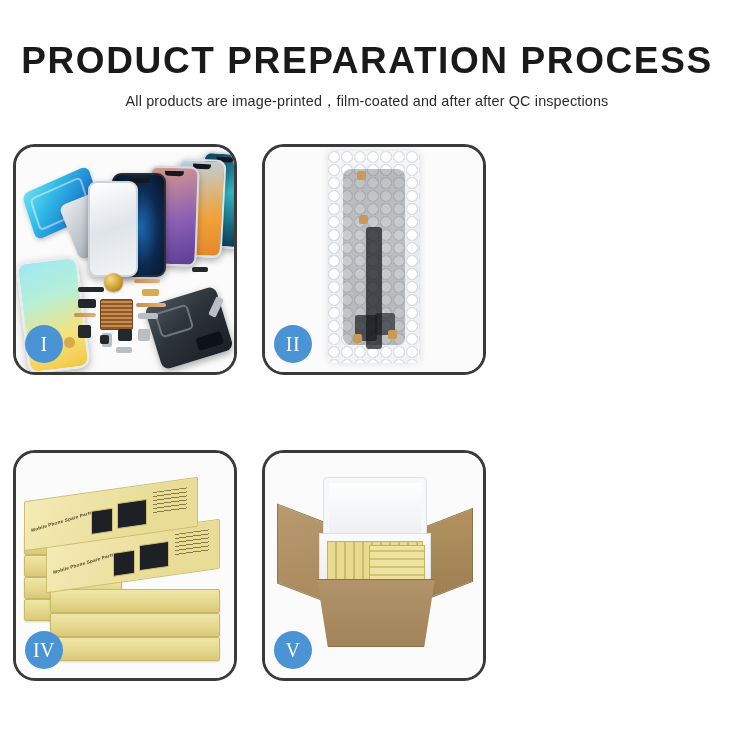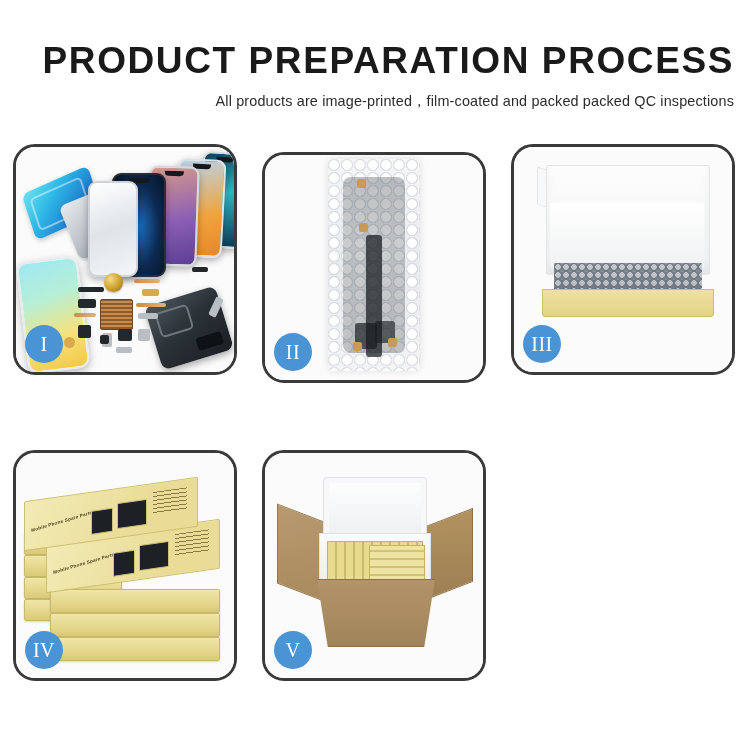--- a/index.html
+++ b/index.html
@@ -14,21 +14,21 @@
     overflow: hidden;
     position: relative;
   }
 
   
   #header {
     position: absolute;
     top: 0; left: 0;
     width: 734px;
     height: 130px;
-    text-align: right;
+    text-align: center;
   }
   #title {
     margin: 0;
     padding-top: 42px;
     font-size: 37px;
     font-weight: 700;
     letter-spacing: 1.6px;
     color: #1a1a1a;
     line-height: 1.05;
     white-space: nowrap;
@@ -62,21 +62,21 @@
     overflow: visible;
   }
   .panel .inner {
     position: absolute;
     inset: 0;
     border-radius: 19px;
     overflow: hidden;
     background: #fbfbfb;
   }
   .p1 { left: 0;     top: 0; }
-  .p2 { left: 249px; top: 8px; padding-left: 19px; }
+  .p2 { left: 249px; top: 0; padding-left: 19px; }
   .p3 { left: 498px; top: 0; }
   .p4 { left: 0;     top: 306px; }
   .p5 { left: 249px; top: 306px; }
   .p6 { left: 498px; top: 306px; }
 
   
   .badge {
     position: absolute;
     left: 9px;
     bottom: 9px;
@@ -346,21 +346,21 @@
     position:absolute; left:58px; top:40px; width:126px; height:3px;
     background:#9d7e58; transform: rotate(16deg); opacity:.75;
   }
   .c-tape { position:absolute; background:#a3855d; border:1px solid #8d7049; }
 </style>
 </head>
 <body>
 
 <div id="header">
   <h1 id="title">PRODUCT PREPARATION PROCESS</h1>
-  <p id="subtitle">All products are image-printed，film-coated and packed packed QC inspections</p>
+  <p id="subtitle">All products are image-printed，film-coated and after after QC inspections</p>
 </div>
 
 <div id="grid">
 
   <div class="panel p1">
     <div class="inner">
       <div class="scene">
         <div class="film"></div>
         <div class="glass-back"></div>
         <div class="phone ph-d">
@@ -410,32 +410,20 @@
         <div class="wp-tape" style="left:14px; top:2px;"></div>
         <div class="wp-tape" style="left:16px; top:46px;"></div>
         <div class="wp-tape" style="left:10px; bottom:2px;"></div>
         <div class="wp-tape" style="right:8px; bottom:6px;"></div>
       </div>
       <div class="bubble-bag"></div>
     </div>
     <div class="badge">II</div>
   </div>
 
-  <div class="panel p3">
-    <div class="inner">
-      <div class="box3-flapL"></div>
-      <div class="box3-flapR"></div>
-      <div class="box3-lid"></div>
-      <div class="box3-foam"></div>
-      <div class="box3-base"></div>
-      <div class="box3-content"></div>
-      <div class="box3-front"></div>
-    </div>
-    <div class="badge">III</div>
-  </div>
 
   <div class="panel p4">
     <div class="inner">
       <div class="stack">
 
         <div class="ybox" style="left:2px;  top:58px;  width:96px; height:20px;"></div>
         <div class="ybox" style="left:2px;  top:80px;  width:96px; height:20px;"></div>
         <div class="ybox" style="left:2px;  top:102px; width:96px; height:20px;"></div>
         <div class="ybox" style="left:2px;  top:124px; width:96px; height:20px;"></div>
 

